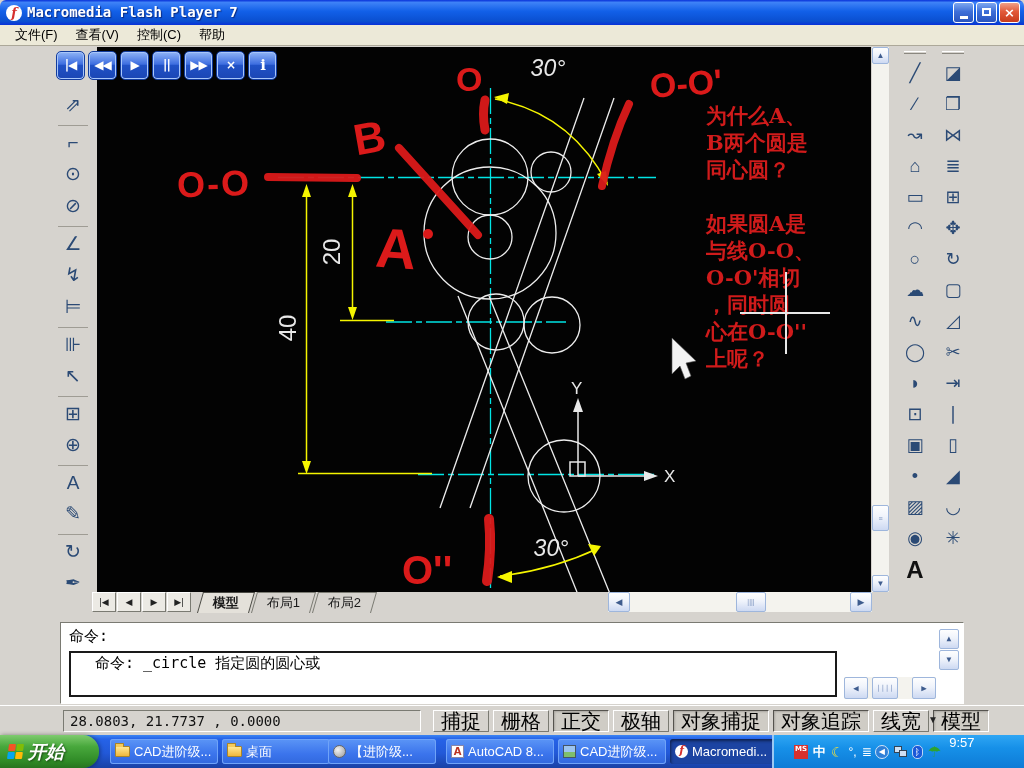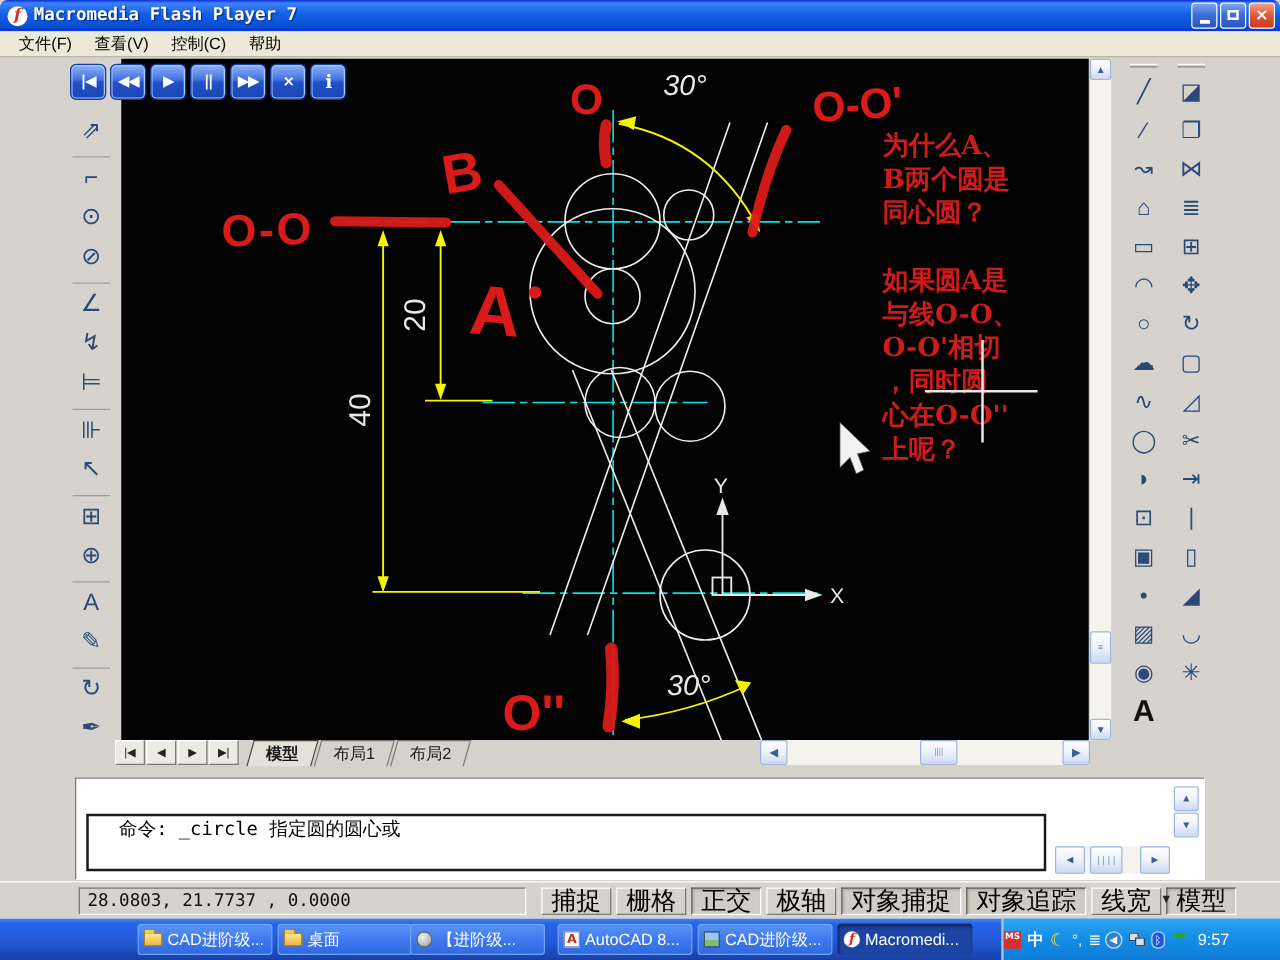--- a/index.html
+++ b/index.html
@@ -121,23 +121,23 @@
     display:flex; align-items:center; gap:4px; padding:0 5px; color:#fff; font-size:13px; }
   .task .tl { white-space:nowrap; overflow:hidden; flex:1; }
   .task.active { background:#1C44A2; box-shadow:inset 1px 2px 3px rgba(0,0,0,.5); }
   .tico { flex:0 0 auto; }
   .folder-icon { width:15px; height:11px; background:linear-gradient(#FFE792,#EFB73C); border:1px solid #A8842B; border-radius:1px; position:relative; }
   .folder-icon:before { content:""; position:absolute; left:-1px; top:-4px; width:7px; height:3px; background:#F4CB5C; border:1px solid #A8842B; border-bottom:none; border-radius:1px 1px 0 0; }
   .media-player-icon { width:13px; height:13px; border-radius:50%; background:radial-gradient(circle at 35% 35%,#f2f2f2,#9a9a9a); border:1px solid #666; }
   .autocad-icon { width:13px; height:13px; background:#fff; border:1px solid #88a; color:#B32; font:bold 10px/12px "DejaVu Sans",sans-serif; text-align:center; }
   .image-icon { width:13px; height:13px; border:1px solid #456; background:linear-gradient(#9CC4F0 0 55%,#7FBF6B 55%); }
   .flash-icon { width:13px; height:13px; border-radius:50%; background:#fff; color:#D6302E; font:italic bold 11px/12px "DejaVu Serif",serif; text-align:center; }
-  .tray { position:absolute; right:0; top:0; width:223px; height:33px;
+  .tray { position:absolute; right:0; top:0; width:252px; height:33px;
     background:linear-gradient(180deg,#2FA6F4 0%,#1690E8 40%,#0E7BD6 100%);
-    border-left:2px solid #9CC8F2; display:flex; align-items:center; gap:4px; padding:0 10px 0 0; }
+    border-left:2px solid #9CC8F2; display:flex; gap:4px; padding:0 10px 0 20px; }
   .tray-ico { color:#fff; font-size:12px; line-height:14px; }
   .tray-ico.ms { background:#D6302E; color:#fff; font:bold 7px/7px "DejaVu Sans",sans-serif; width:14px; height:14px; text-align:center; padding-top:1px; }
   .tray-ico.zh { font-size:13px; font-weight:bold; }
   .tray-ico.moon { color:#F5E23A; font-size:14px; }
   .tray-ico.bars { font-size:12px; letter-spacing:-2px; }
   .tray-ico.hide { width:14px; height:14px; border-radius:50%; background:#2E80D8; border:1px solid #CFE4F8; color:#fff; font-size:8px; line-height:12px; text-align:center; }
   .tray-ico.net { width:13px; height:11px; position:relative; }
   .tray-ico.net i { position:absolute; width:8px; height:7px; background:#CFE0F4; border:1px solid #345; }
   .tray-ico.net i:last-child { left:5px; top:4px; }
   .tray-ico.bt { width:11px; height:14px; border-radius:5px; background:#1B58D8; border:1px solid #BCD6F4; color:#fff; font-size:9px; line-height:13px; text-align:center; }
@@ -358,20 +358,21 @@
         </span>
     </div>
 
     <div class="hscroll">
       <div class="sb-btn left">◀</div>
       <div class="sb-btn thumb">||||</div>
       <div class="sb-btn right">▶</div>
     </div>
 
     <div class="cmdarea">
+      <div class="cmd-history">命令:</div>
       <div class="cmd-box">
         <div>命令: _circle 指定圆的圆心或</div>
       </div>
       <div class="sb-btn cmd-vs-up">▲</div>
       <div class="sb-btn cmd-vs-dn">▼</div>
       <div class="cmd-hs">
         <div class="sb-btn l">◀</div>
         <div class="sb-btn t">||||</div>
         <div class="sb-btn r">▶</div>
       </div>
@@ -387,20 +388,29 @@
           <div class="sbtn pressed">对象捕捉</div>
           <div class="sbtn pressed">对象追踪</div>
           <div class="sbtn">线宽</div>
           <div class="sbtn pressed">模型</div>
         </div>
       <div class="st-caret">▼</div>
     </div>
   </div>
 
   <div class="taskbar">
+    <div class="startbtn">
+      <span class="winflag">
+        <i style="background:#F35325"></i>
+          <i style="background:#81BC06"></i>
+          <i style="background:#05A6F0"></i>
+          <i style="background:#FFBA08"></i>
+      </span>
+      <span class="lbl">开始</span>
+    </div>
     <span id="taskButtons"><div class="task" style="left: 110px;">
           <span class="tico folder-icon"></span>
           <span class="tl">CAD进阶级...</span>
         </div><div class="task" style="left: 222px;">
           <span class="tico folder-icon"></span>
           <span class="tl">桌面</span>
         </div><div class="task" style="left: 328px;">
           <span class="tico media-player-icon"></span>
           <span class="tl">【进阶级...</span>
         </div><div class="task" style="left: 446px;">

